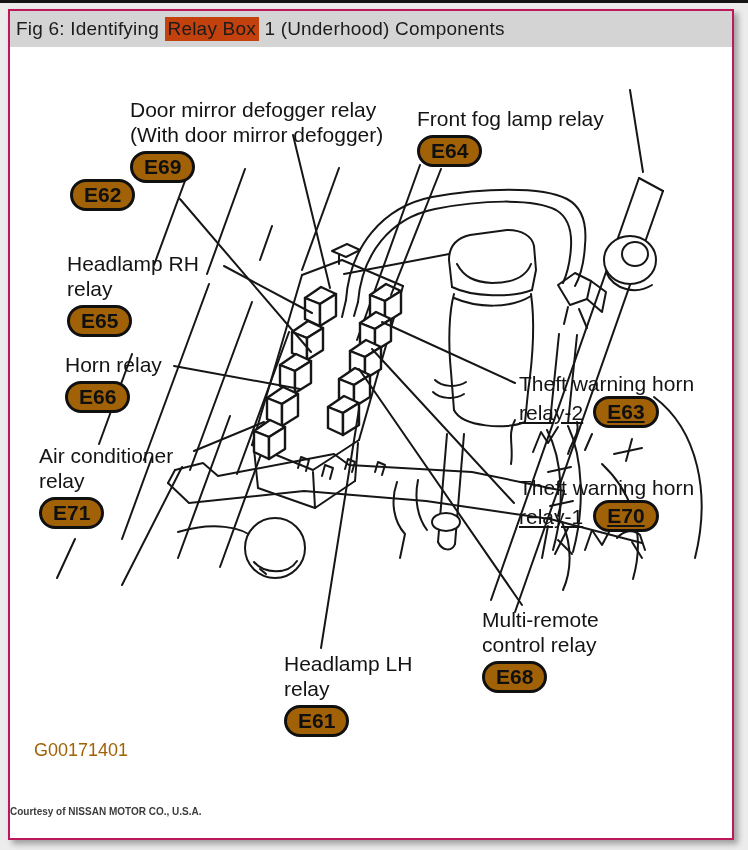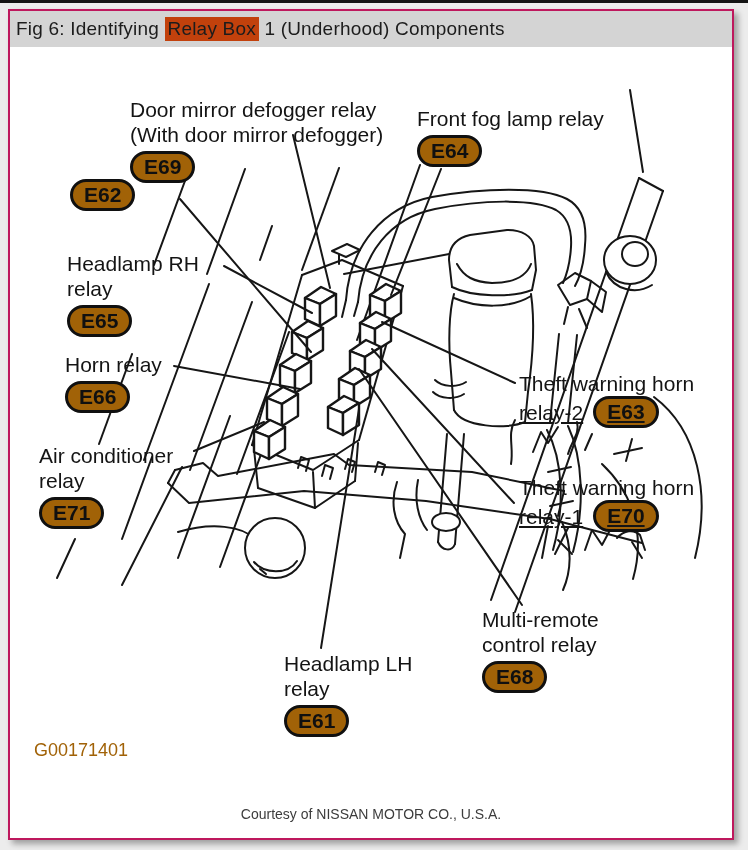--- a/index.html
+++ b/index.html
@@ -24,22 +24,22 @@
   .lbl-e64{left:407px;top:95px;}
   .lbl-e62{left:60px;top:164px;}
   .lbl-e65{left:57px;top:240px;}
   .lbl-e66{left:55px;top:341px;}
   .lbl-e71{left:29px;top:432px;}
   .lbl-e63{left:509px;top:360px;}
   .lbl-e70{left:509px;top:464px;}
   .lbl-e68{left:472px;top:596px;}
   .lbl-e61{left:274px;top:640px;}
   .gcode{position:absolute;left:24px;top:729px;font-size:18px;color:#a16207;}
-  .credit{position:absolute;left:0;top:795px;width:100%;text-align:center;
-          font-size:14px;color:#3c3c3c;}
+  .credit{position:absolute;left:0;top:795px;width:100%;
+          font-size:10px;color:#3c3c3c;font-weight:bold;}
 </style>
 </head>
 <body>
 
 <div class="screen">
   <div class="top-strip"></div>
 
   <div class="frame">
 
     <svg class="art" width="722" height="827" viewBox="8 9 722 827" fill="none" stroke="#161616" stroke-width="2" stroke-linecap="round" stroke-linejoin="round">

